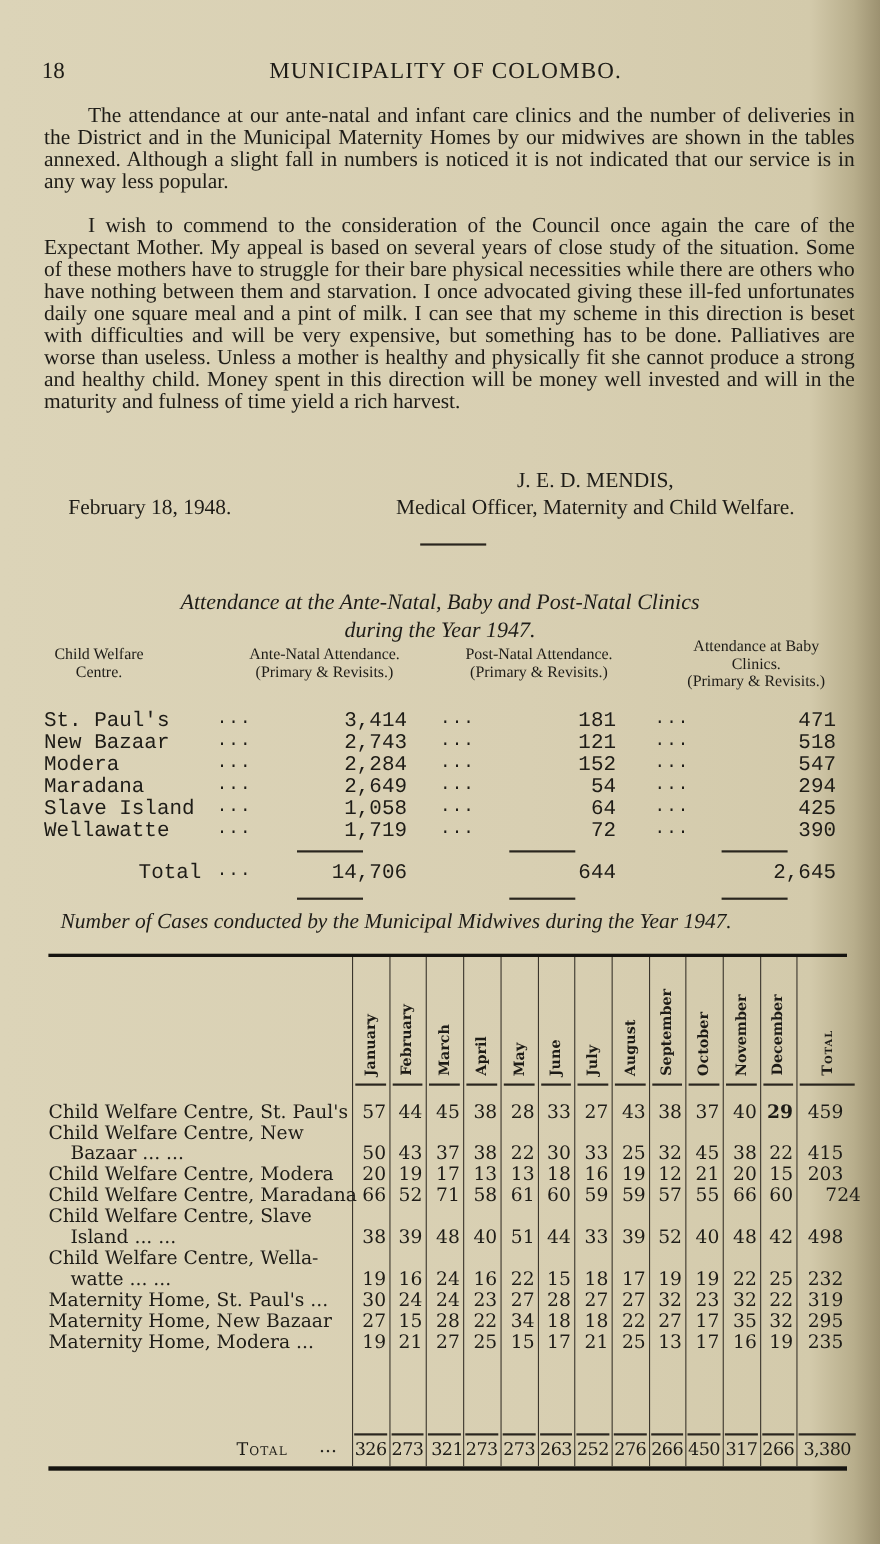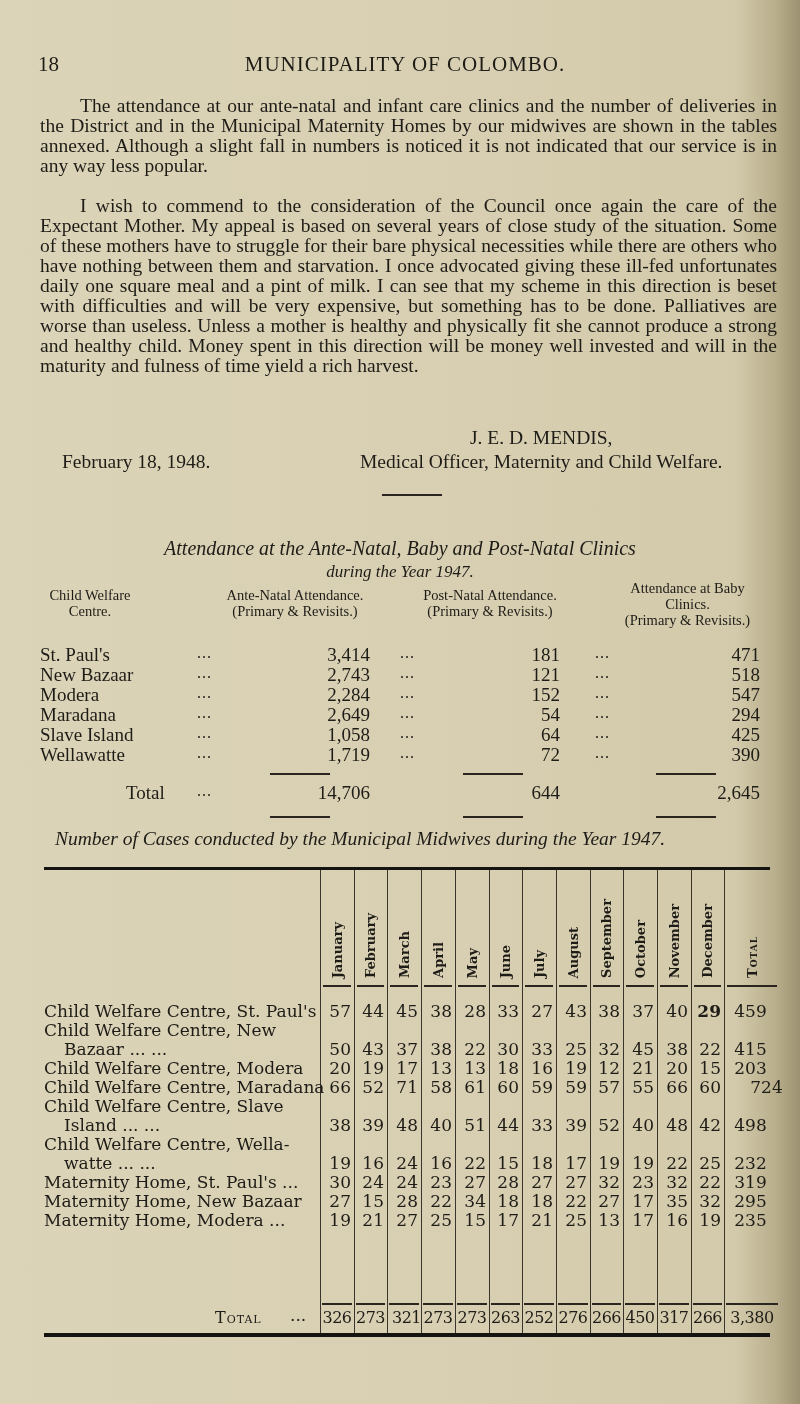--- a/index.html
+++ b/index.html
@@ -15,26 +15,26 @@
   .page-num { left: 38px; top: 52px; font-size: 21px; }
   .running-head { left: 0; width: 800px; top: 52px; text-align: center; font-size: 21px; letter-spacing: 1px; padding-left: 10px; box-sizing: border-box; }
   .para { left: 40px; width: 737px; font-size: 19.5px; line-height: 20px; text-align: justify; text-indent: 40px; }
   .para1 { top: 96px; }
   .para2 { top: 196px; }
   .sig-name { left: 470px; top: 427px; font-size: 19.5px; }
   .sig-date { left: 62px; top: 451px; font-size: 19.5px; }
   .sig-title { left: 360px; top: 451px; font-size: 19.5px; }
   .short-rule { left: 382px; top: 494px; width: 60px; height: 2px; background: #2a261f; }
   .title1 { left: 0; width: 800px; top: 537px; text-align: center; font-size: 20px; font-style: italic; }
-  .title2 { left: 0; width: 800px; top: 562px; text-align: center; font-size: 17px; font-style: italic; }
+  .title2 { left: 0; width: 800px; top: 562px; text-align: center; font-size: 20px; font-style: italic; }
 
   
   .att-head { font-size: 14.5px; line-height: 16px; text-align: center; top: 584px; }
   .att-row { left: 40px; width: 700px; height: 20px; font-size: 19px; }
-  .att-row span { position: absolute; top: 0; }
+  .att-row span { position: absolute; top: 0; font-family: Liberation Mono, monospace; }
   .att-name { left: 0; }
   .dots { font-size: 16px; letter-spacing: 1px; }
   .num { text-align: right; }
   .att-rule { height: 1.5px; background: #2a261f; }
 
   
   .tbl-rule-top { left: 44px; top: 867px; width: 726px; height: 3px; background: #161410; }
   .tbl-rule-bottom { left: 44px; top: 1333px; width: 726px; height: 4px; background: #161410; }
   .vline { width: 1px; background: #3a352c; }
   .mhead { width: 33px; height: 110px; top: 872px; display: flex; align-items: flex-end; justify-content: center; }

